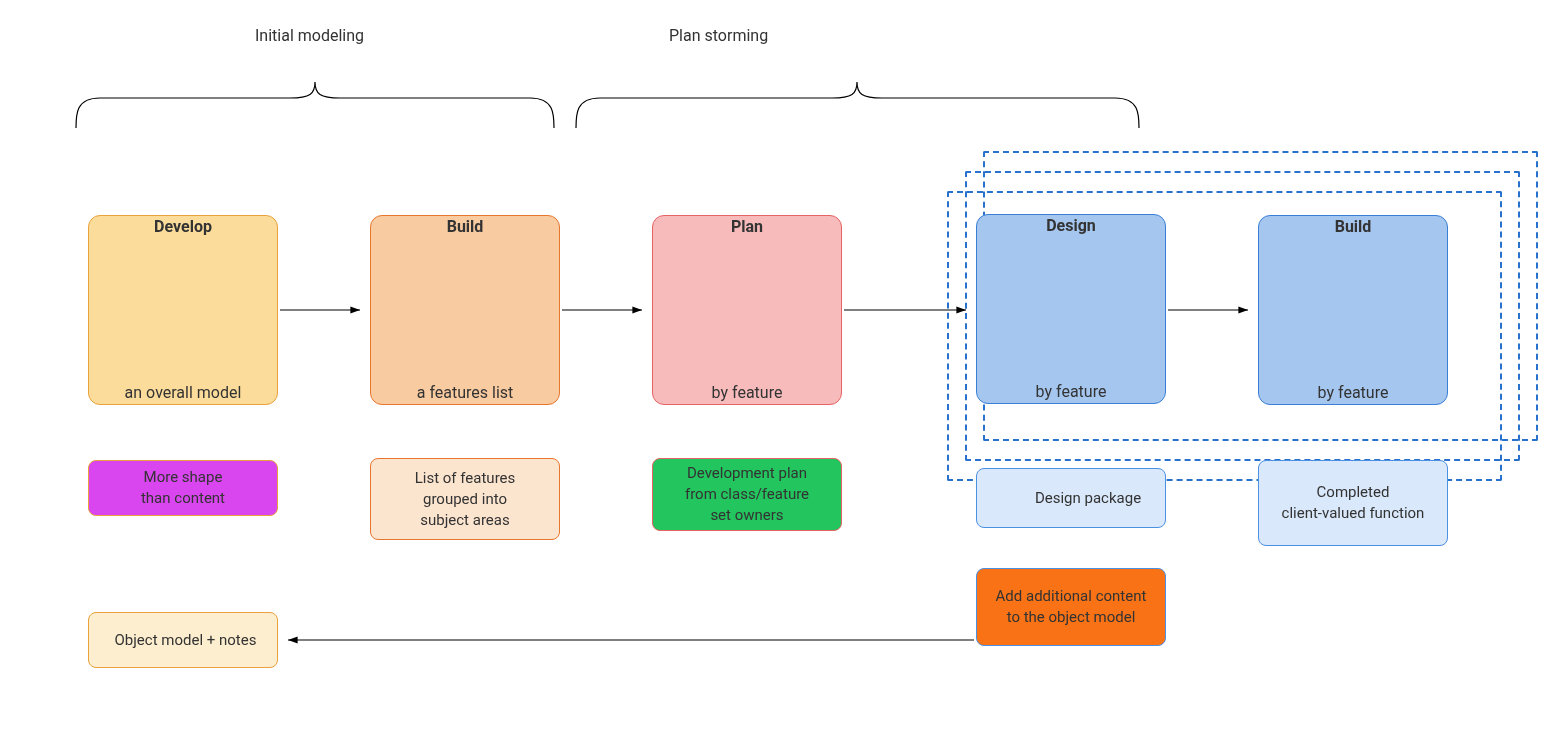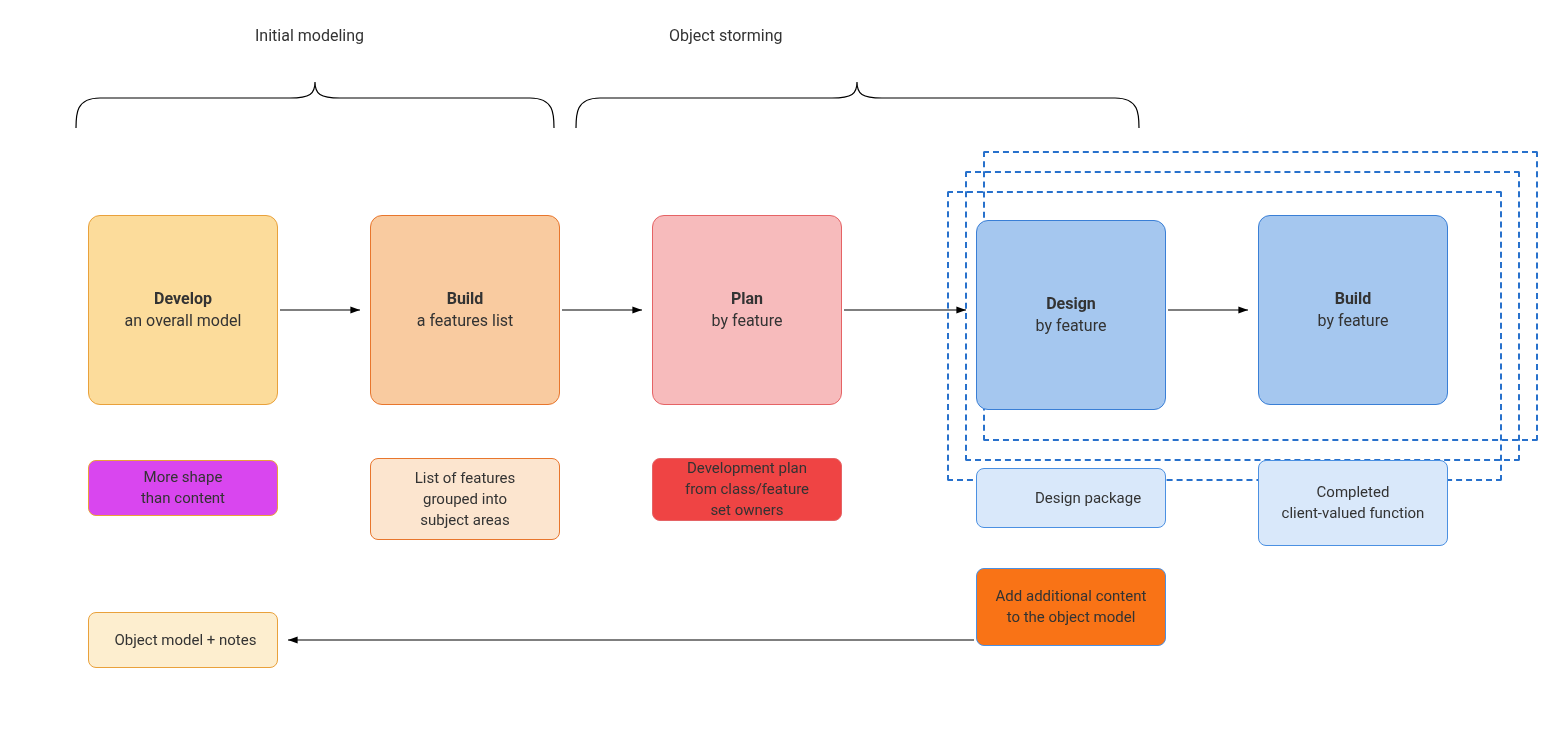--- a/index.html
+++ b/index.html
@@ -24,21 +24,21 @@
     fill: none;
   }
   .main-box {
     position: absolute;
     width: 190px;
     height: 190px;
     border-radius: 12px;
     display: flex;
     flex-direction: column;
     align-items: center;
-    justify-content: center;
+    justify-content: space-between;
     text-align: center;
     font-size: 16px;
     line-height: 1.4;
     border: 1.5px solid;
   }
   .main-box .title { font-weight: 700; }
   .sub-box {
     position: absolute;
     width: 190px;
     border-radius: 8px;
@@ -55,21 +55,21 @@
   .dashed-frame {
     position: absolute;
     border: 2px dashed #2871cc;
     border-radius: 2px;
   }
 </style>
 </head>
 <body>
 
 <div class="phase-label" style="left:255px; top:26px;">Initial modeling</div>
-<div class="phase-label" style="left:669px; top:26px;">Object storming</div>
+<div class="phase-label" style="left:669px; top:26px;">Plan storming</div>
 
 <svg class="brace" style="left:70px; top:54px;" width="490" height="80">
   <path d="M 6 74 C 6 60, 6 44, 30 44 L 220 44 C 240 44, 245 40, 245 28 C 245 40, 250 44, 270 44 L 460 44 C 484 44, 484 60, 484 74"></path>
 </svg>
 <svg class="brace" style="left:570px; top:54px;" width="575" height="80">
   <path d="M 6 74 C 6 60, 6 44, 30 44 L 262 44 C 282 44, 287 40, 287 28 C 287 40, 292 44, 312 44 L 545 44 C 569 44, 569 60, 569 74"></path>
 </svg>
 
 <div class="dashed-frame" style="left:983px; top:151px; width:555px; height:290px;"></div>
 <div class="dashed-frame" style="left:965px; top:171px; width:555px; height:290px;"></div>
@@ -83,21 +83,21 @@
 <div class="main-box" style="left:370px; top:215px; background:#f9cba0; border-color:#e8762d;">
   <span class="title">Build</span>
   <span>a features list</span>
 </div>
 
 <div class="main-box" style="left:652px; top:215px; background:#f7bbbc; border-color:#e56365;">
   <span class="title">Plan</span>
   <span>by feature</span>
 </div>
 
-<div class="main-box" style="left:976px; top:220px; background:#a5c7ef; border-color:#3a7fd6;">
+<div class="main-box" style="left:976px; top:214px; background:#a5c7ef; border-color:#3a7fd6;">
   <span class="title">Design</span>
   <span>by feature</span>
 </div>
 
 <div class="main-box" style="left:1258px; top:215px; background:#a5c7ef; border-color:#3a7fd6;">
   <span class="title">Build</span>
   <span>by feature</span>
 </div>
 
 <svg class="arrow-svg" style="left:278px; top:300px;" width="92" height="20">
@@ -113,21 +113,21 @@
 </svg>
 <svg class="arrow-svg" style="left:842px; top:300px;" width="134" height="20">
   <line x1="2" y1="10" x2="124" y2="10" stroke="#000" stroke-width="1.2" marker-end="url(#ah)"></line>
 </svg>
 <svg class="arrow-svg" style="left:1166px; top:300px;" width="92" height="20">
   <line x1="2" y1="10" x2="82" y2="10" stroke="#000" stroke-width="1.2" marker-end="url(#ah)"></line>
 </svg>
 
 <div class="sub-box" style="left:88px; top:460px; height:56px; background:#d946ef; border-color:#e9a13b;">More shape<br>than content</div>
 <div class="sub-box" style="left:370px; top:458px; height:82px; background:#fce5cf; border-color:#e8762d;">List of features<br>grouped into<br>subject areas</div>
-<div class="sub-box" style="left:652px; top:458px; height:63px; background:#ef4444; border-color:#e56365;">Development plan<br>from class/feature<br>set owners</div>
+<div class="sub-box" style="left:652px; top:458px; height:73px; background:#22c55e; border-color:#e56365;">Development plan<br>from class/feature<br>set owners</div>
 <div class="sub-box" style="left:976px; top:468px; height:60px; background:#d9e8fa; border-color:#4b90e2;padding-left:46px;">Design package</div>
 <div class="sub-box" style="left:1258px; top:460px; height:86px; background:#d9e8fa; border-color:#4b90e2;">Completed<br>client-valued function</div>
 
 <div class="sub-box" style="left:976px; top:568px; height:78px; background:#f97316; border-color:#4b90e2;">Add additional content<br>to the object model</div>
 <div class="sub-box" style="left:88px; top:612px; height:56px; background:#fdeecf; border-color:#e9a13b;padding-left:17px;">Object model + notes</div>
 
 <svg class="arrow-svg" style="left:278px; top:630px;" width="700" height="20">
   <defs>
       <marker id="ahL" markerWidth="10" markerHeight="10" refX="2" refY="3" orient="auto">
         <path d="M10,0 L2,3 L10,6 Z" fill="#000"></path>

